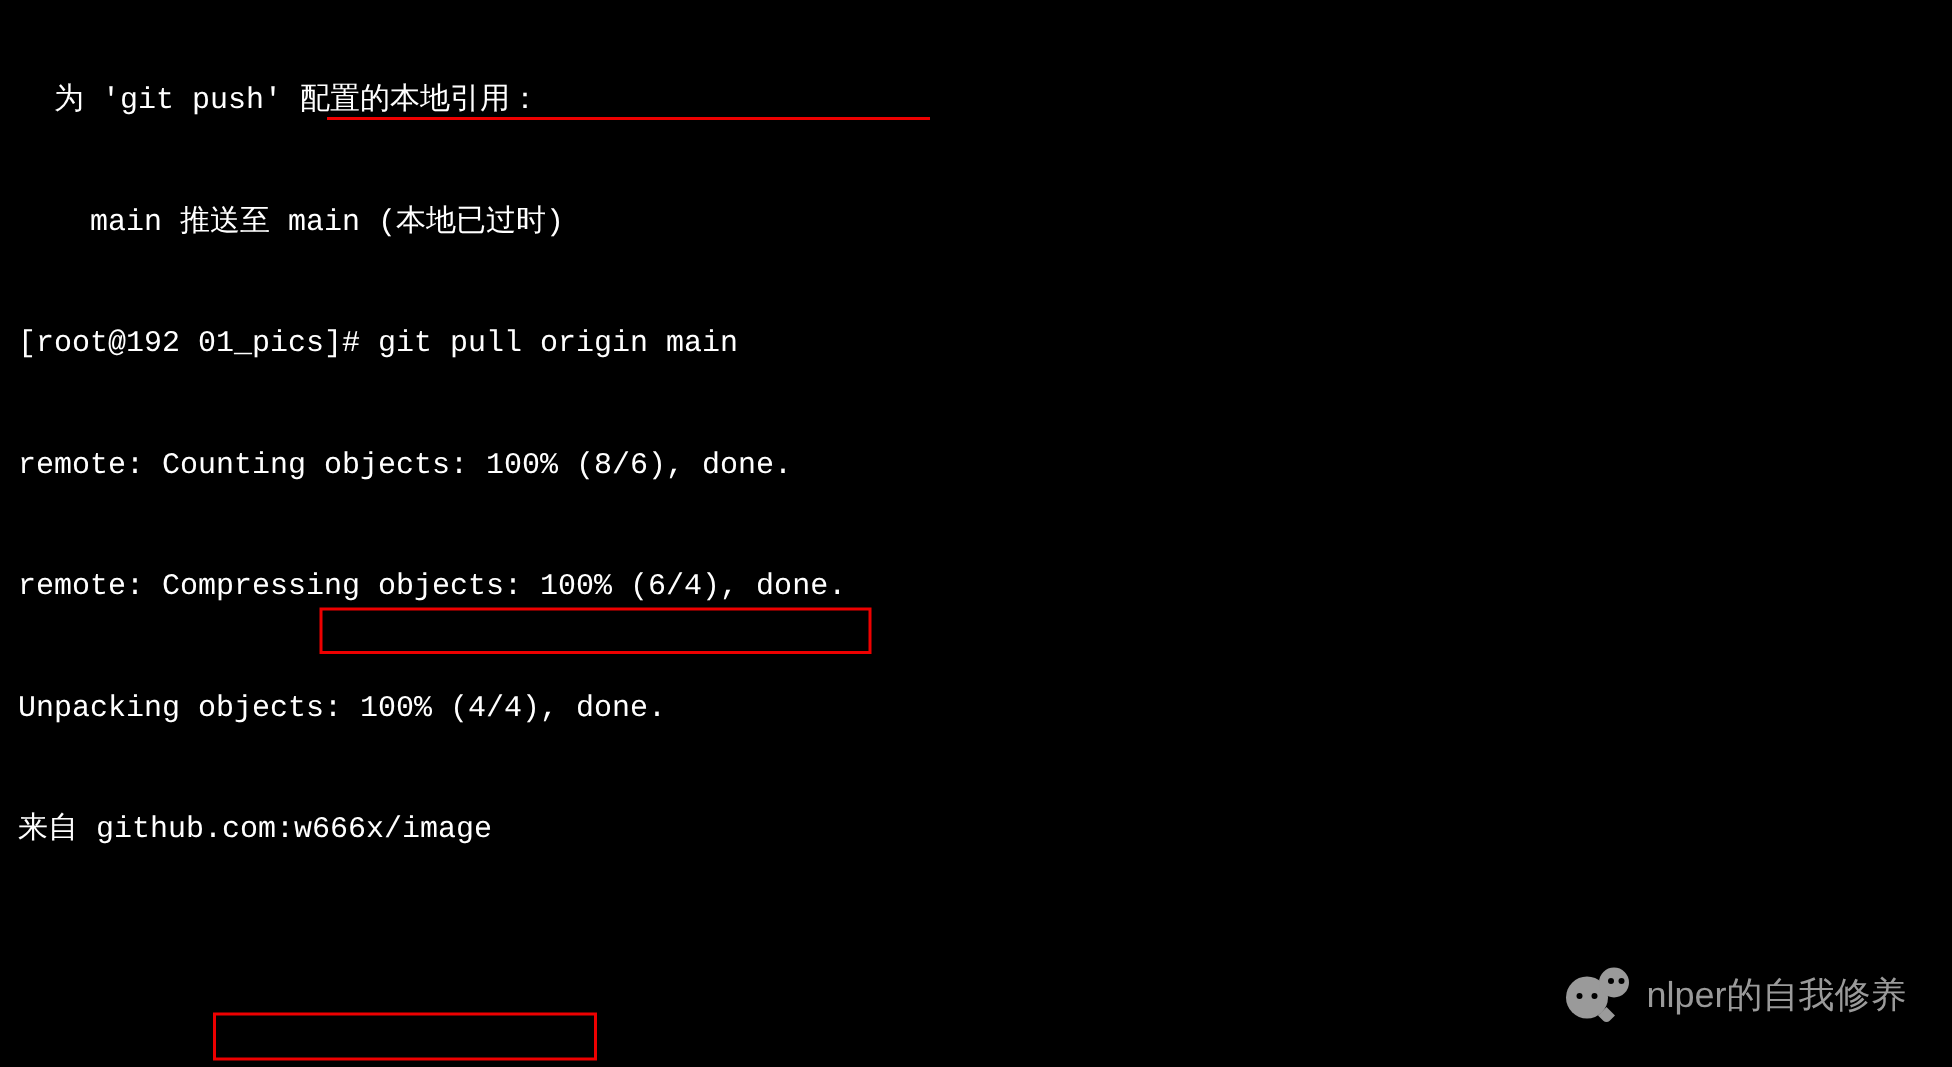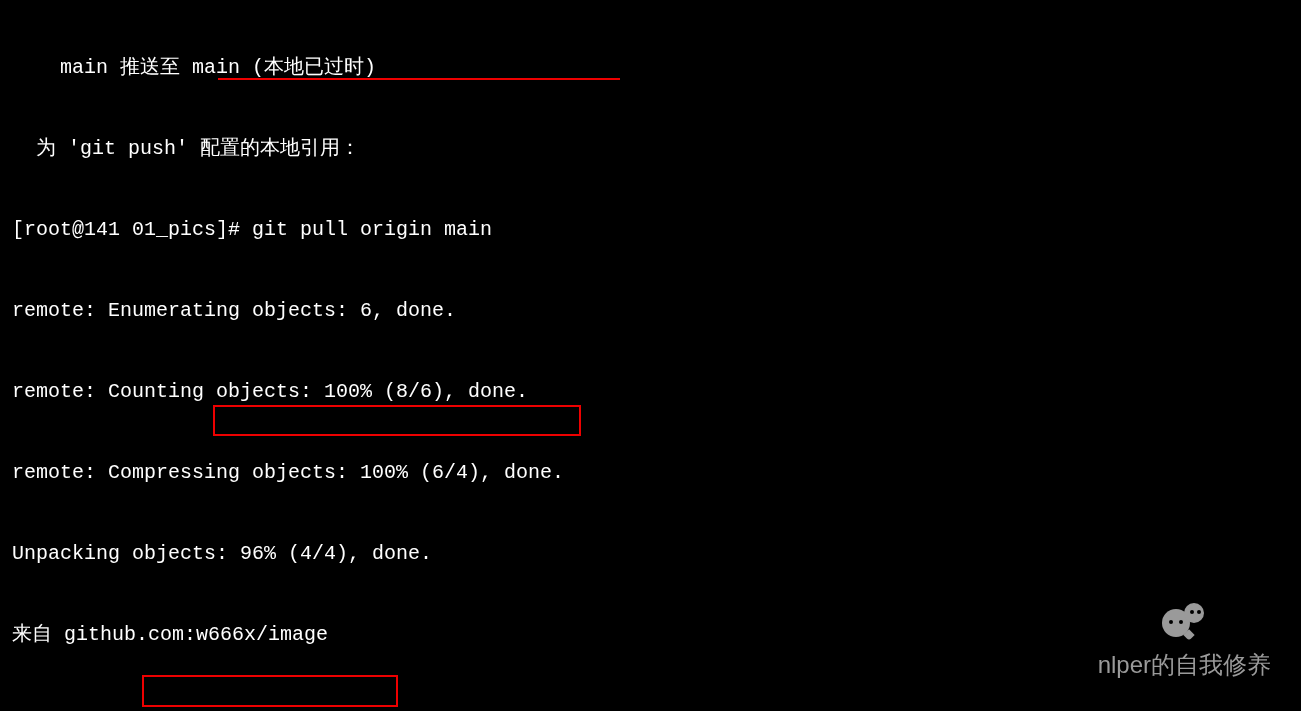--- a/index.html
+++ b/index.html
@@ -28,21 +28,21 @@
     position:absolute;
     border:2px solid #e00;
     left:142px;top:675px;width:252px;height:28px;
   }
   .watermark{
     position:absolute;
     right:30px;bottom:30px;
     color:#9a9a9a;
     font-family:"Microsoft YaHei","PingFang SC",sans-serif;
     font-size:24px;
-    display:flex;align-items:center;gap:10px;flex-direction:column;
+    display:flex;align-items:center;gap:10px;
   }
   .wm-icon{
     position:relative;width:44px;height:36px;
   }
   .wm-icon .big{
     position:absolute;left:0;top:6px;width:28px;height:28px;border-radius:50%;
     background:#9a9a9a;
   }
   .wm-icon .big::after{
     content:"";position:absolute;right:-3px;bottom:-2px;width:8px;height:8px;
@@ -55,27 +55,26 @@
   .wm-icon .dot{position:absolute;width:4px;height:4px;background:#000;border-radius:50%}
   .wm-icon .d1{left:7px;top:17px}
   .wm-icon .d2{left:17px;top:17px}
   .wm-icon .d3{left:28px;top:7px}
   .wm-icon .d4{left:35px;top:7px}
 </style>
 </head>
 <body>
 
 <div class="term">
+  <span class="line">  为 'git push' 配置的本地引用：</span>
   <span class="line">    main 推送至 main (本地已过时)</span>
-  <span class="line">  为 'git push' 配置的本地引用：</span>
-  <span class="line">[root@141 01_pics]# git pull origin main</span>
-  <span class="line">remote: Enumerating objects: 6, done.</span>
+  <span class="line">[root@192 01_pics]# git pull origin main</span>
   <span class="line">remote: Counting objects: 100% (8/6), done.</span>
   <span class="line">remote: Compressing objects: 100% (6/4), done.</span>
-  <span class="line">Unpacking objects: 96% (4/4), done.</span>
+  <span class="line">Unpacking objects: 100% (4/4), done.</span>
   <span class="line">来自 github.com:w666x/image</span>
   
   
   
   
   
   
   
   
   

